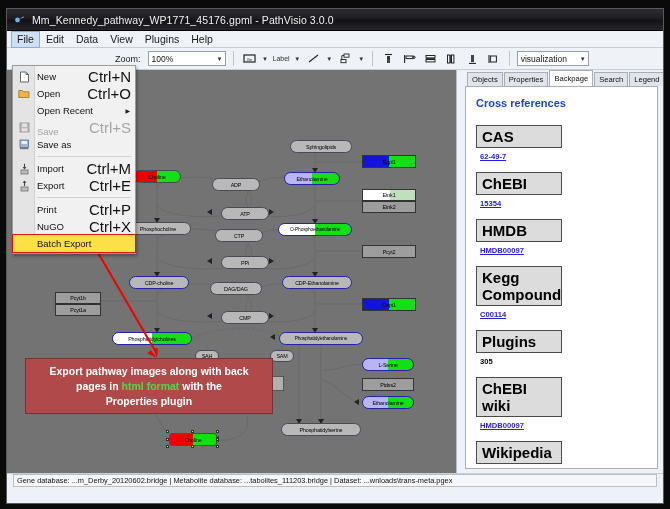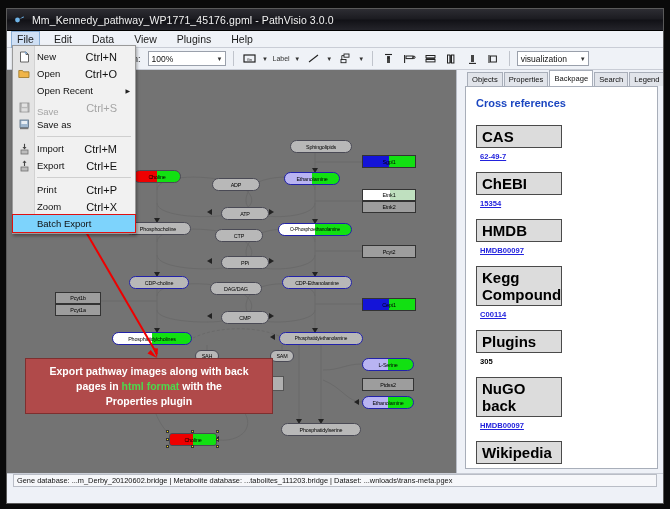--- a/index.html
+++ b/index.html
@@ -38,21 +38,21 @@
     color:#f2f2f2; font-size:10.5px; letter-spacing:.1px;
     font-family:"Liberation Sans", sans-serif;
   }
   
   #menubar {
     height:17px; background:#eff2f7; display:flex; align-items:center;
     padding-left:4px; border-bottom:1px solid #c9cdd6;
     position:relative; z-index:40;
   }
   .menu-item {
-    font-size:10.5px; color:#1a1a1a; padding:1px 6px 2px 14px; line-height:14px;
+    font-size:10.5px; color:#1a1a1a; padding:1px 6px 2px 6px; line-height:14px;
     cursor:default;
   }
   .menu-item.active {
     background:#cfe0f5; border:1px solid #8aafd6; padding:0 5px 1px 5px;
   }
   
   #toolbar {
     height:22px; background:#eff2f7; display:flex; align-items:center;
     border-bottom:1px solid #c9cdd6; padding-left:108px; gap:4px;
     position:relative;
@@ -140,31 +140,31 @@
     height:18px; background:#eef1f7; display:flex; 
     padding:0 6px; border-top:1px solid #c9cdd6;
   }
   #statusinner {
     flex:1;height:13px;background:#f6f7fa;border:1px solid #b9bdc6;
     display:flex;align-items:center;padding-left:3px;
     font-size:7.4px;color:#111;
   }
   
   #filemenu {
-    position:absolute; left:5px; top:36px; width:124px;
+    position:absolute; left:5px; top:56px; width:124px;
     background:#f1f1f1; border:1px solid #9a9a9a;
     z-index:60; padding:2px 0 1px 0;
     box-shadow:1px 2px 3px rgba(0,0,0,.35);
   }
   #filemenu .gutter { position:absolute;left:0;top:0;bottom:0;width:22px;background:#e4e4e4;border-right:1px solid #d2d2d2; }
   .fm-row { position:relative; display:flex; align-items:center; height:17px; padding-left:24px; z-index:2; }
-  .fm-row.hl { outline:1.6px solid #e01010; background:#7dd3fc; }
+  .fm-row.hl { outline:1.6px solid #e01010; background:#fde047; }
   .fm-lbl { font-size:9.5px; color:#111; flex:1; }
   .fm-lbl.dim { color:#a5a5a5;margin-top:8px; }
-  .fm-key { font-size:11px; color:#111; padding-right:18px; }
+  .fm-key { font-size:15px; color:#111; padding-right:4px; }
   .fm-key.dim { color:#a5a5a5; }
   .fm-sub { font-size:6px; color:#222; padding-right:5px; }
   .fm-sep { height:1px;background:#cfcfcf;margin:3px 4px 3px 24px;position:relative;z-index:2; }
   .fm-ico { position:absolute; left:4px; width:14px;height:14px;display:flex;align-items:center;justify-content:center; }
   
   #redarrow { position:absolute; left:0; top:0; width:450px; height:403px; pointer-events:none; z-index:55; }
 </style>
 </head>
 <body>
 
@@ -469,21 +469,21 @@
 
           <div class="xref-head">HMDB</div>
           <a class="xref-link" href="#">HMDB00097</a>
 
           <div class="xref-head">Kegg Compound</div>
           <a class="xref-link" href="#">C00114</a>
 
           <div class="xref-head">Plugins</div>
           <span class="xref-plain">305</span>
 
-          <div class="xref-head">NuGO back</div>
+          <div class="xref-head">ChEBI wiki</div>
           <a class="xref-link" href="#">HMDB00097</a>
 
           <div class="xref-head">Wikipedia</div>
           <a class="xref-link" href="#">Choline</a>
 
           <div class="expr">Expression data</div>
         </div>
       </div>
     </div>
 
@@ -574,21 +574,21 @@
       </div>
 
       <div class="fm-sep"></div>
 
       <div class="fm-row">
         <span class="fm-lbl">Print</span>
         <span class="fm-key">Ctrl+P</span>
       </div>
 
       <div class="fm-row">
-        <span class="fm-lbl">Zoom</span>
+        <span class="fm-lbl">NuGO</span>
         <span class="fm-key">Ctrl+X</span>
       </div>
 
       <div class="fm-row hl">
         <span class="fm-lbl">Batch Export</span>
       </div>
     </div>
 
   </div>
 </div>

